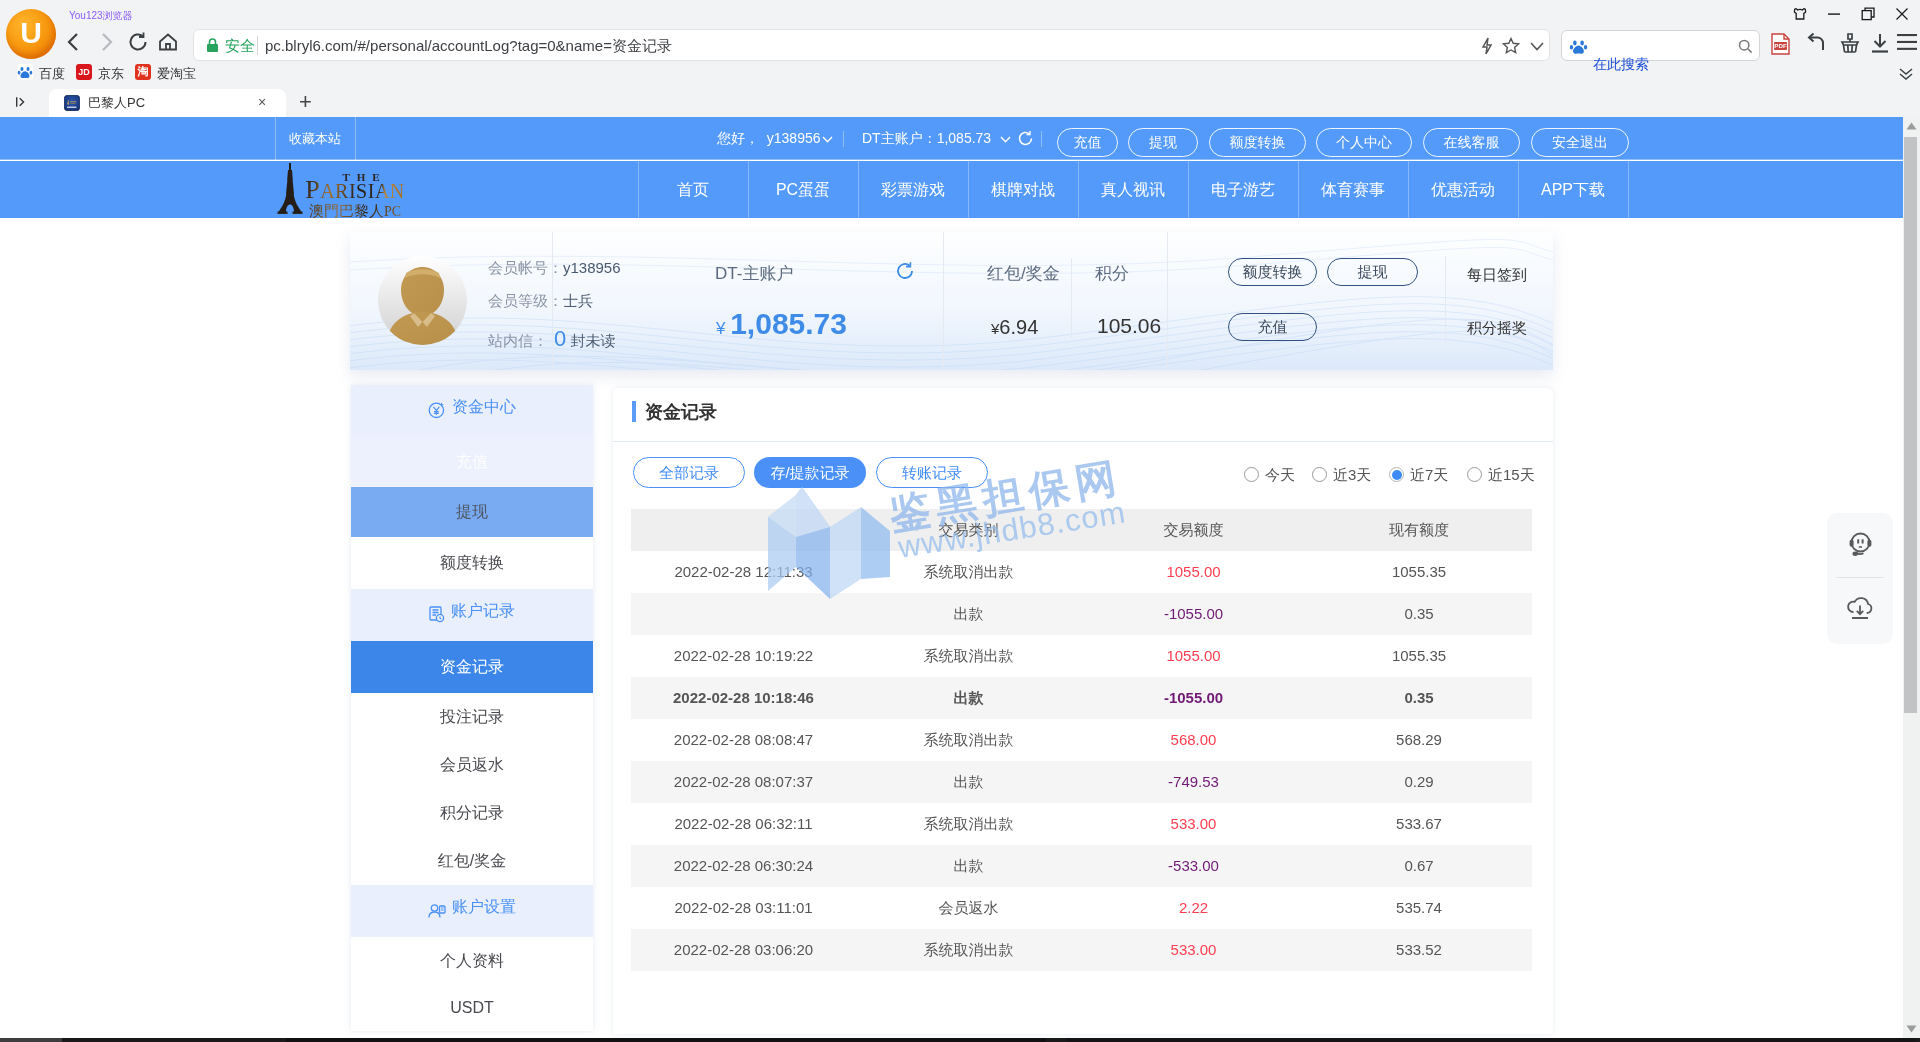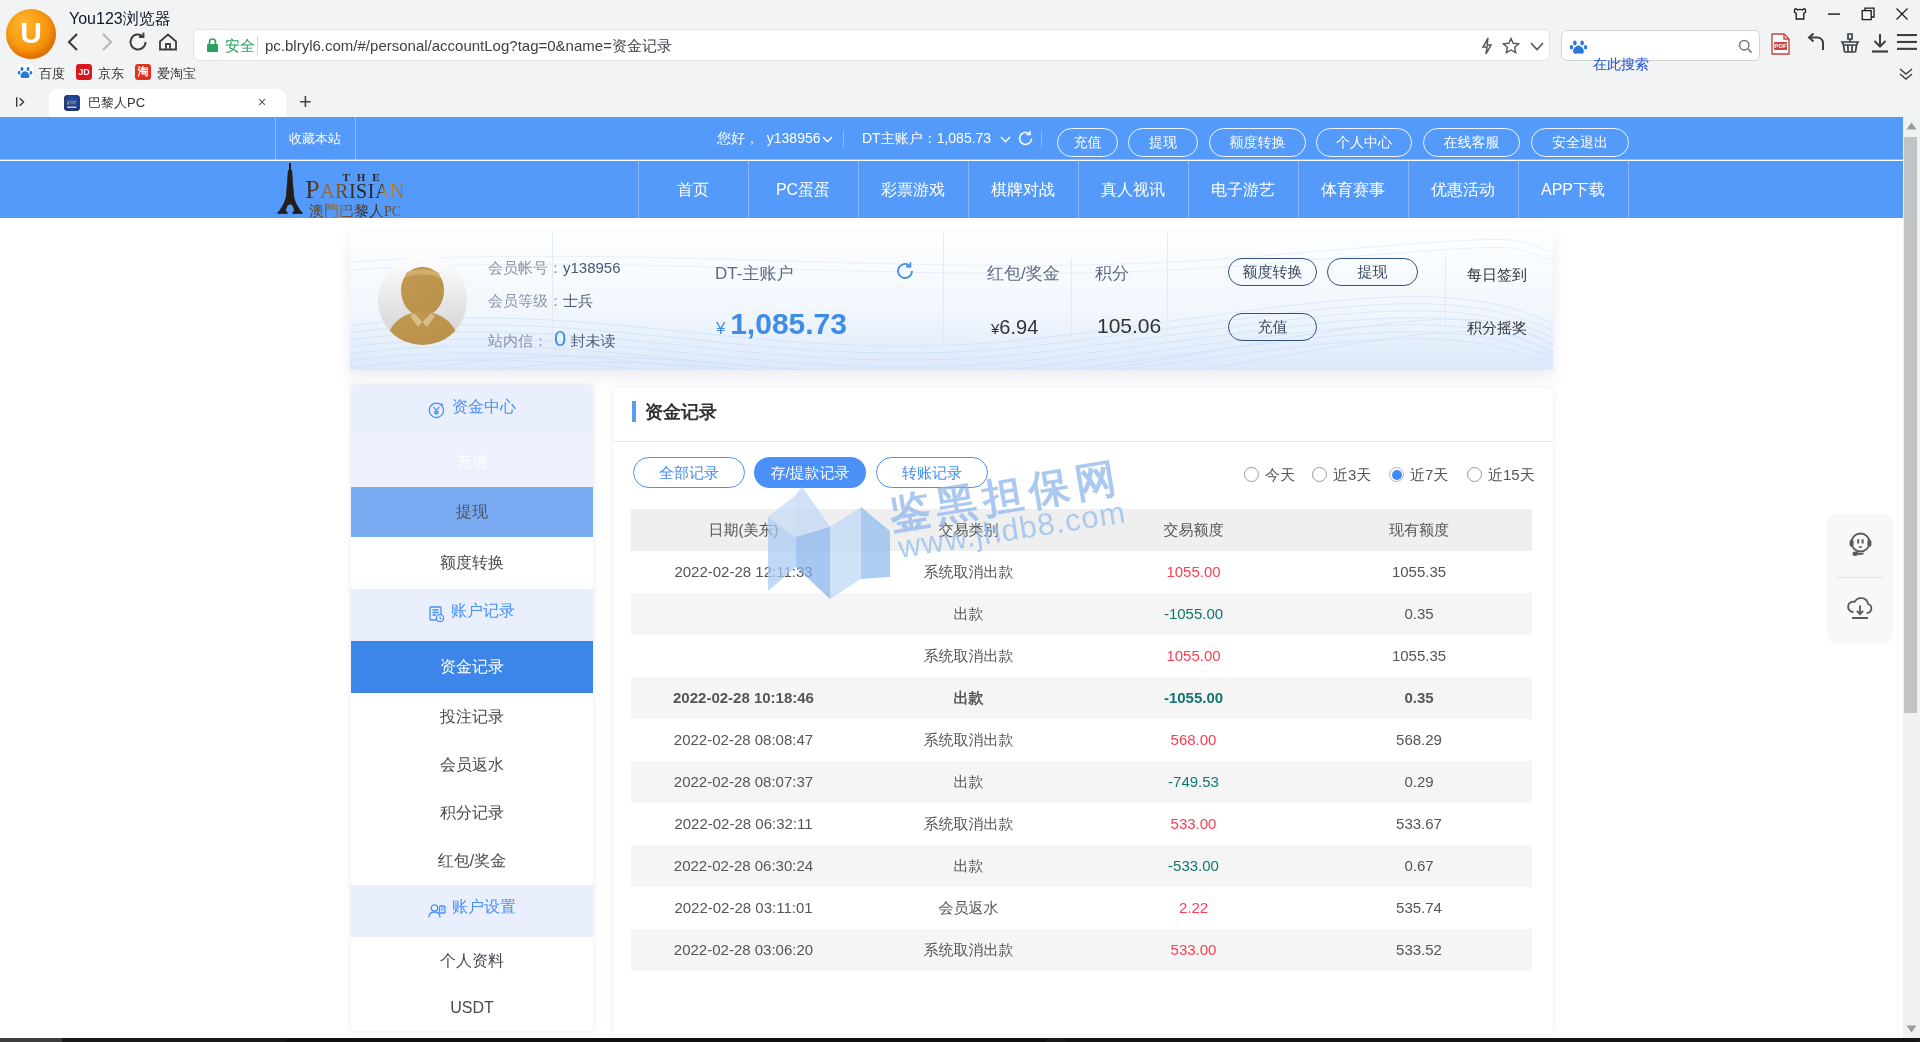--- a/index.html
+++ b/index.html
@@ -1,21 +1,21 @@
 <!DOCTYPE html>
 <html><head>
 <meta charset="utf-8">
 <style>
 * { margin:0; padding:0; box-sizing:border-box; }
 html,body { width:1920px; height:1042px; overflow:hidden; font-family:"Liberation Sans",sans-serif; background:#fff; }
 #stage { position:relative; width:1920px; height:1042px; overflow:hidden; }
 
 
 #chrome { position:absolute; left:0; top:0; width:1920px; height:117px; background:#f2f3f4; }
-#title-text { position:absolute; left:69px; top:9px; font-size:16px; color:#0f172a;text-align:right; }
+#title-text { position:absolute; left:69px; top:9px; font-size:10px; color:#8b5cf6;text-align:right; }
 #ulogo { position:absolute; left:6px; top:9px; width:50px; height:50px; border-radius:50%;
   background:radial-gradient(circle at 35% 30%, #ffb42d 0%, #f89b10 45%, #ef7a00 100%);
   box-shadow:inset -2px -4px 6px rgba(200,80,0,.55); }
 #ulogo span { position:absolute; left:50%; top:50%; transform:translate(-50%,-54%); font-size:30px; font-weight:bold; color:#fff; font-family:"Liberation Sans",sans-serif; }
 .winbtn { position:absolute; top:6px; width:16px; height:16px; color:#222; }
 
 .tbi { position:absolute; top:31px; width:22px; height:22px; }
 #addrbar { position:absolute; left:193px; top:29px; width:1357px; height:32px; background:#fff; border:1px solid #e2e3e4; border-radius:6px; }
 #addrbar .lock { position:absolute; left:12px; top:8px; }
 #addrbar .sec { position:absolute; left:31px; top:7px; color:#27a35d; font-size:15px; }
@@ -65,21 +65,21 @@
 .radiolab { position:absolute; top:78px; font-size:15px; color:#555; }
 
 #tbl { position:absolute; left:18px; top:121px; width:901px; }
 .trow { position:relative; width:901px; height:42px; }
 .trow div { position:absolute; top:0; height:42px; line-height:42px; text-align:center; font-size:15px; }
 .c1 { left:0; width:225px; color:#555; }
 .c2 { left:225px; width:225px; color:#555; }
 .c3 { left:450px; width:225px; }
 .c4 { left:675px; width:226px; color:#555; }
 .red { color:#fb3e50; }
-.green { color:#0f766e; }
+.green { color:#701a75; }
 .pillc { position:absolute; height:28px; border:1px solid #33517e; border-radius:14px; color:#3c4a5e; font-size:15px; text-align:center; line-height:26px; background:transparent; }
 
 #scroll { position:absolute; left:1903px; top:117px; width:17px; height:921px; background:#f0f1f1; }
 #thumb { position:absolute; left:1px; top:20px; width:13px; height:576px; background:#c2c3c5; }
 
 #taskbar { position:absolute; left:0; top:1038px; width:1920px; height:4px; background:#191919; }
 
 #wm { position:absolute; left:740px; top:184px; width:560px; height:260px; pointer-events:none; }
 
 #floatbox { position:absolute; left:1827px; top:396px; width:66px; height:131px; background:#f7f8f9; border-radius:10px; }
@@ -416,37 +416,37 @@
         <div class="radio" style="left:699px;"></div>
           <div class="radiolab" style="left:720px;">近3天</div>
         <div class="radio" style="left:776px;border-color:#b5b5b5;">
             <div style="position:absolute;left:1.5px;top:1.5px;width:10px;height:10px;border-radius:50%;background:#3f8bf5;"></div>
           </div>
           <div class="radiolab" style="left:797px;">近7天</div>
         <div class="radio" style="left:854px;"></div>
           <div class="radiolab" style="left:875px;">近15天</div>
         <div id="tbl">
           <div class="trow" style="background:#efefef;">
-              <div class="c1" style="color:#555;">日期(美东)</div>
               <div class="c2" style="color:#555;">交易类别</div>
               <div class="c3" style="color:#555;">交易额度</div>
               <div class="c4" style="color:#555;">现有额度</div>
             </div>
           <div class="trow">
               <div class="c1">2022-02-28 12:11:33</div>
               <div class="c2">系统取消出款</div>
               <div class="c3 red">1055.00</div>
               <div class="c4">1055.35</div>
             </div>
           <div class="trow" style="background:#f5f5f5;">
               <div class="c2">出款</div>
               <div class="c3 green">-1055.00</div>
               <div class="c4">0.35</div>
             </div>
           <div class="trow">
+              <div class="c1">2022-02-28 10:19:22</div>
               <div class="c2">系统取消出款</div>
               <div class="c3 red">1055.00</div>
               <div class="c4">1055.35</div>
             </div>
           <div class="trow" style="background:#f5f5f5;font-weight:bold;">
               <div class="c1">2022-02-28 10:18:46</div>
               <div class="c2">出款</div>
               <div class="c3 green">-1055.00</div>
               <div class="c4">0.35</div>
             </div>

